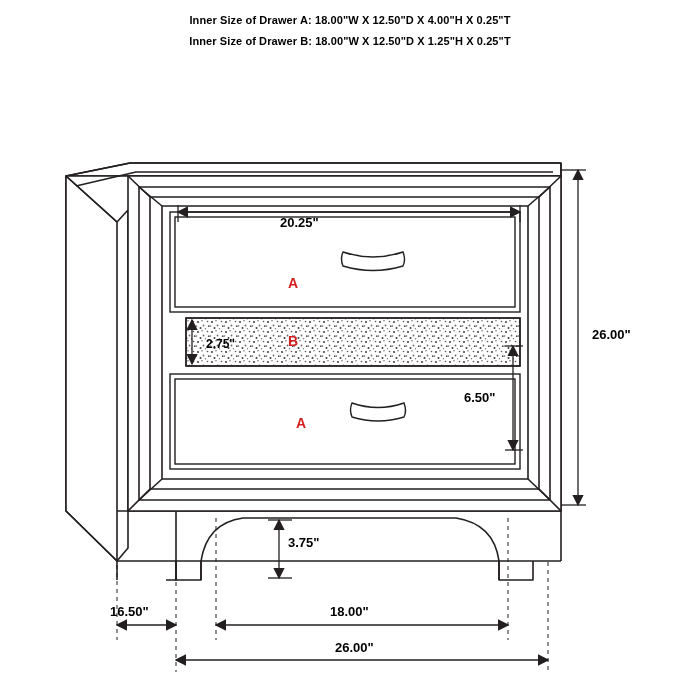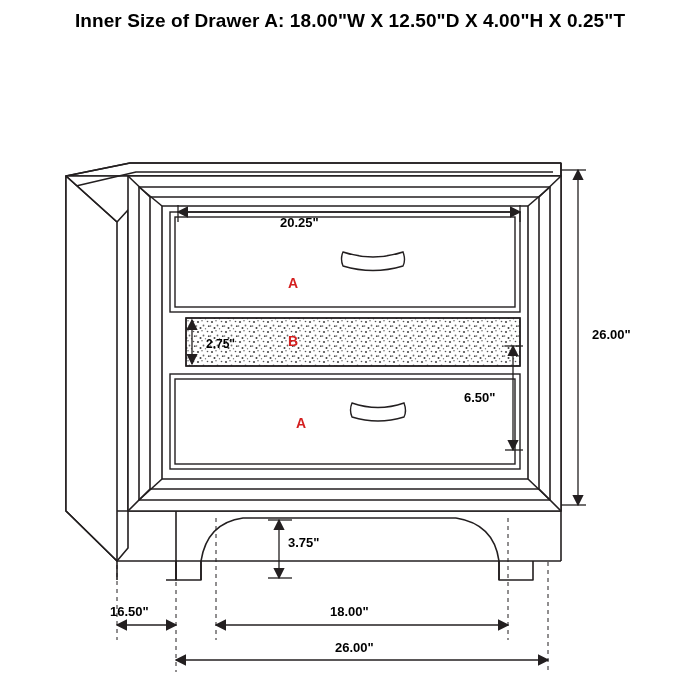--- a/index.html
+++ b/index.html
@@ -20,21 +20,21 @@
     height: 700px;
   }
   .header {
     position: absolute;
     left: 0;
     top: 10px;
     width: 700px;
     text-align: center;
     color: #000;
     font-weight: bold;
-    font-size: 19px;
+    font-size: 11px;
     line-height: 21px;
     letter-spacing: 0.1px;
   }
   .header div { white-space: nowrap; }
   svg { position: absolute; left: 0; top: 0; }
   .lbl {
     position: absolute;
     font-family: "Liberation Sans", sans-serif;
     font-weight: bold;
     color: #000;
@@ -48,20 +48,21 @@
     font-weight: bold;
   }
 </style>
 </head>
 <body>
 
 <div id="stage">
 
   <div class="header">
     <div>Inner Size of Drawer A: 18.00"W X 12.50"D X 4.00"H X 0.25"T</div>
+    <div>Inner Size of Drawer B: 18.00"W X 12.50"D X 1.25"H X 0.25"T</div>
   </div>
 
   <svg width="700" height="700" viewBox="0 0 700 700">
     <defs>
       <marker id="arrH" markerWidth="9" markerHeight="9" refX="8" refY="4.5" orient="auto">
         <path d="M0,0 L9,4.5 L0,9 z" fill="#231f20"></path>
       </marker>
       <marker id="arrHs" markerWidth="9" markerHeight="9" refX="1" refY="4.5" orient="auto">
         <path d="M9,0 L0,4.5 L9,9 z" fill="#231f20"></path>
       </marker>

